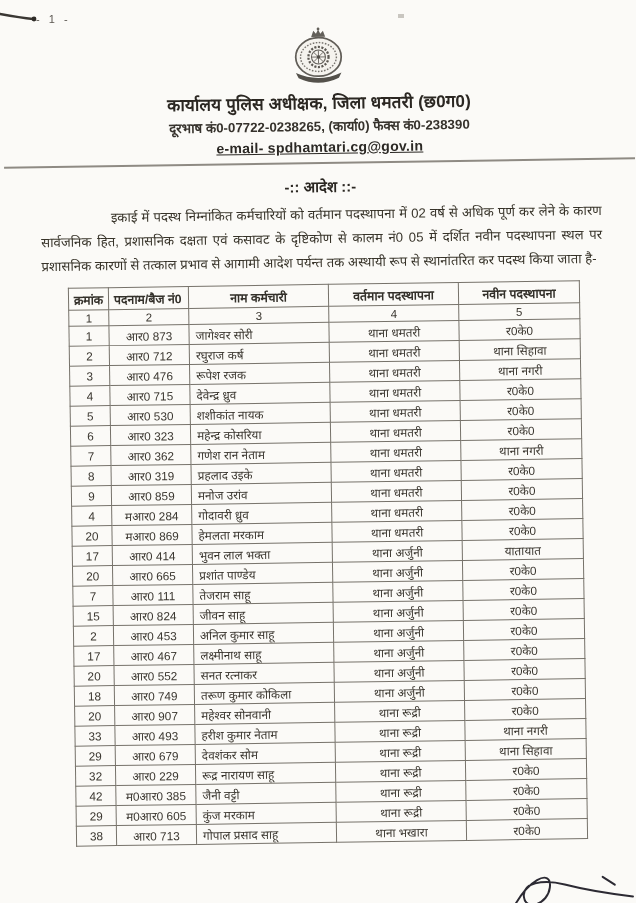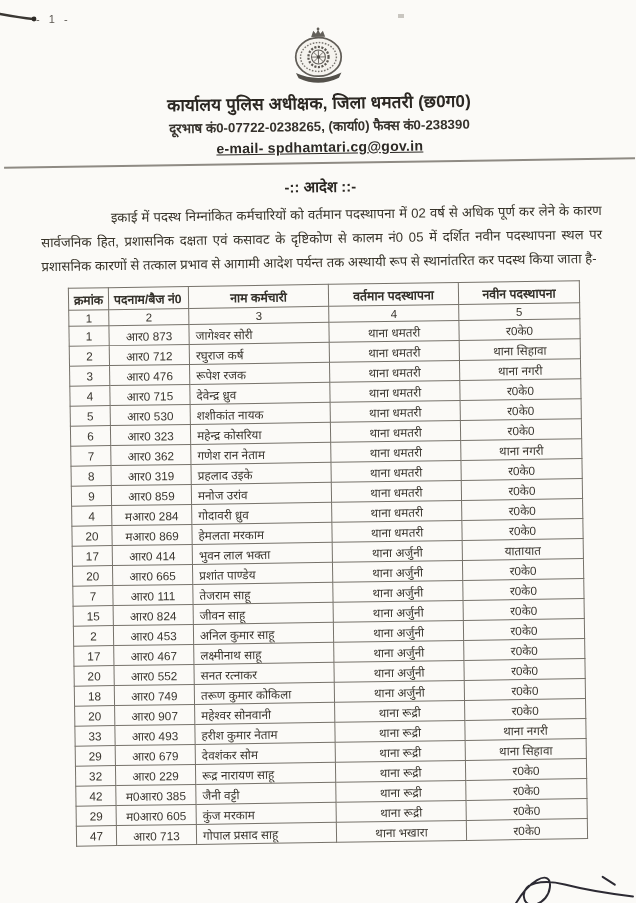--- a/index.html
+++ b/index.html
@@ -300,21 +300,21 @@
           <td class="c4">र0के0</td>
         </tr>
         <tr class="datarow">
           <td class="c0">29</td>
           <td class="c1">म0आर0 605</td>
           <td class="c2">कुंज मरकाम</td>
           <td class="c3">थाना रूद्री</td>
           <td class="c4">र0के0</td>
         </tr>
         <tr class="datarow">
-          <td class="c0">47</td>
+          <td class="c0">38</td>
           <td class="c1">आर0 713</td>
           <td class="c2">गोपाल प्रसाद साहू</td>
           <td class="c3">थाना भखारा</td>
           <td class="c4">र0के0</td>
         </tr>
       </tbody>
   </table>
 
   <svg class="signature" width="148" height="58" viewBox="0 0 148 58">
     <path d="M10,50 C 28,12 54,2 51,22 C 49,38 27,46 25,31 C 23,17 44,13 66,19 C 88,25 112,29 134,32" stroke="#2c2a33" stroke-width="2" fill="none" stroke-linecap="round"></path>

